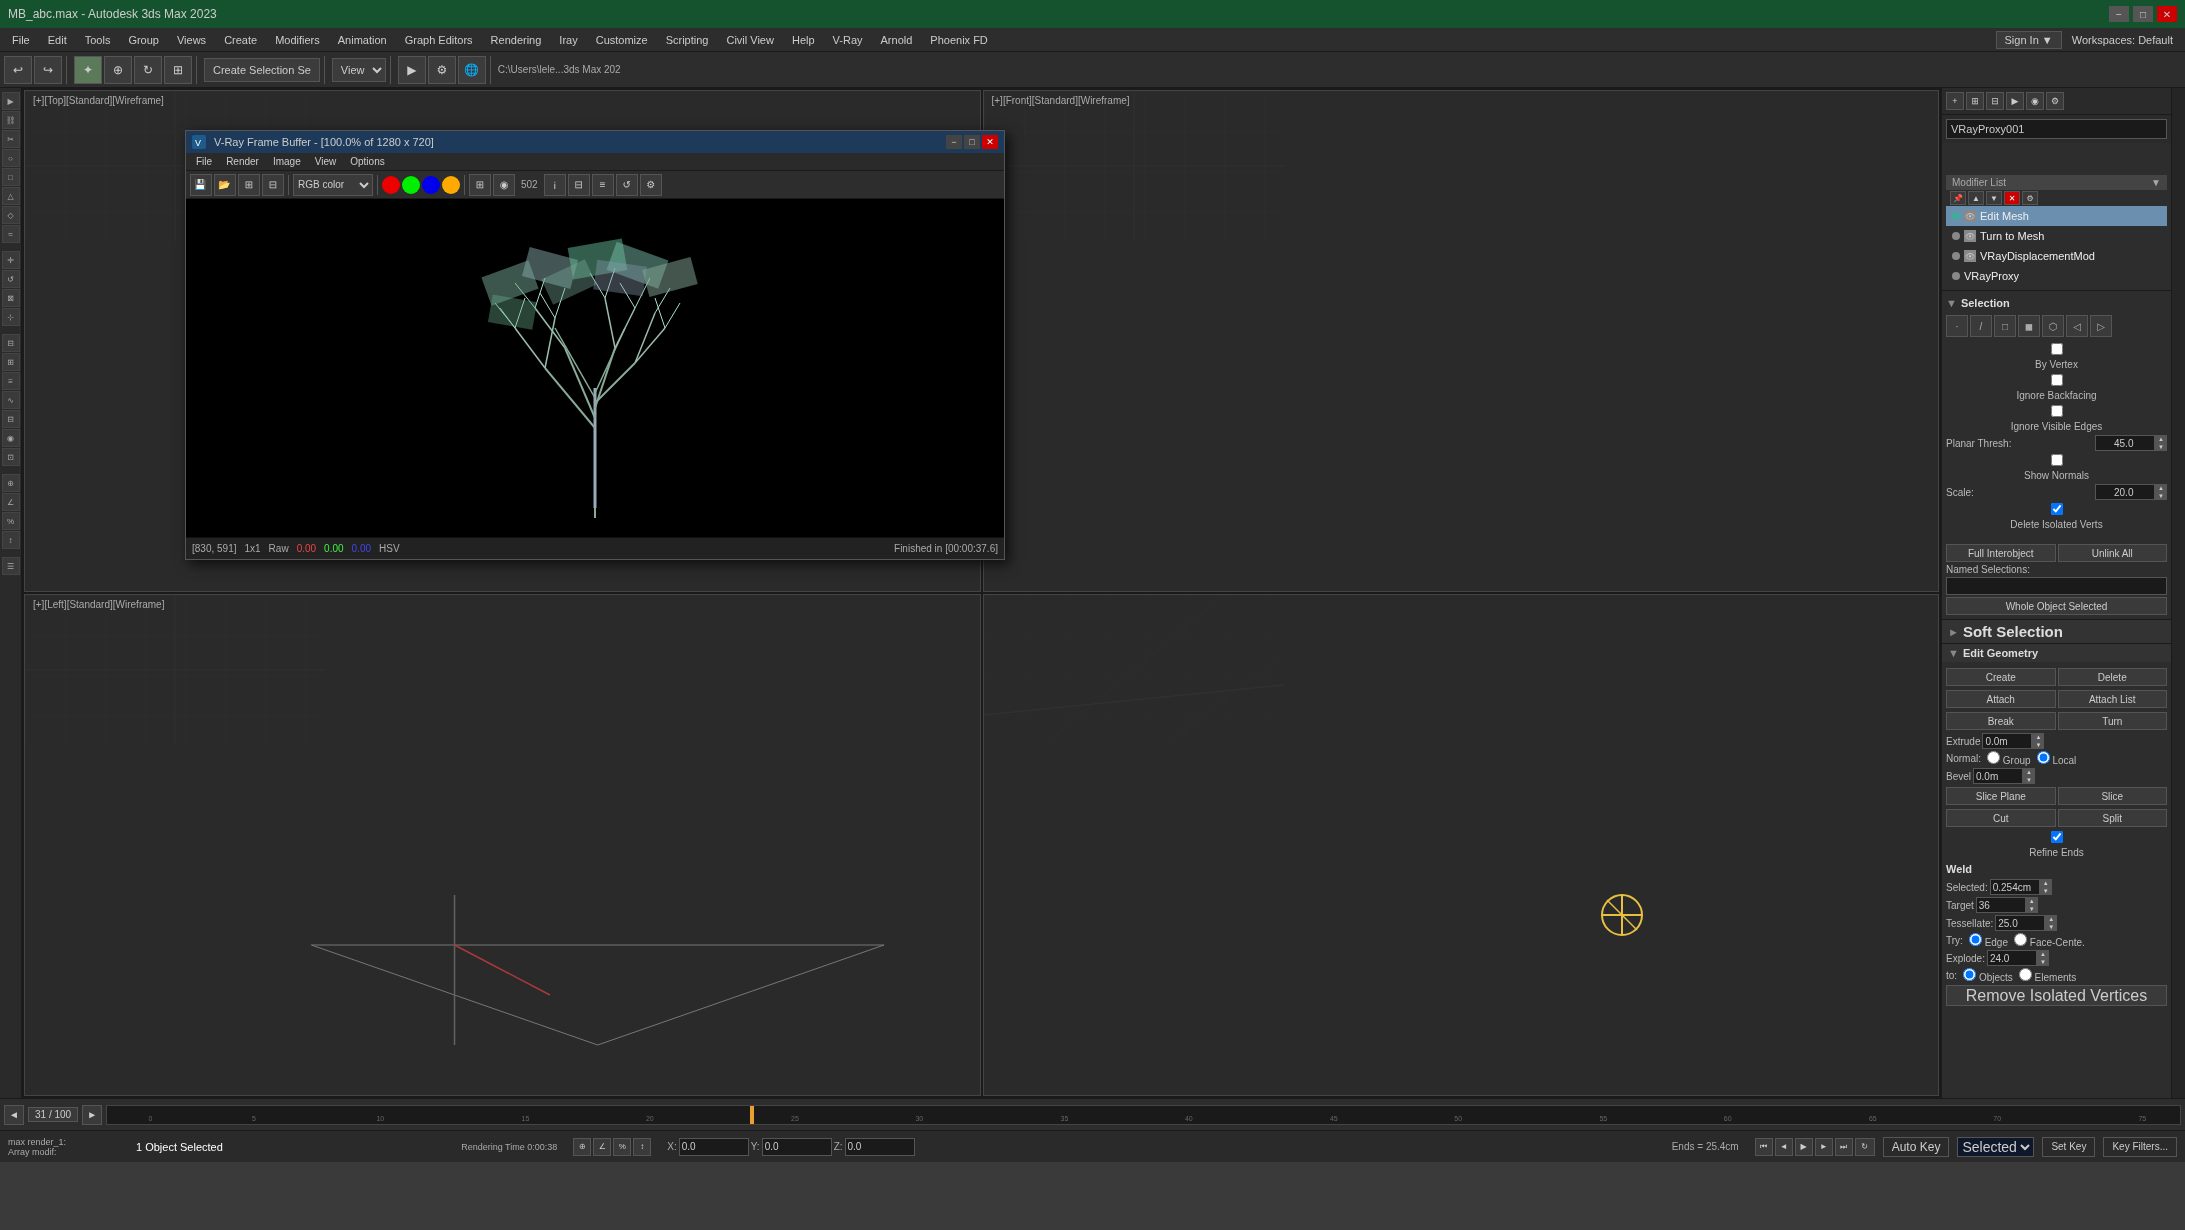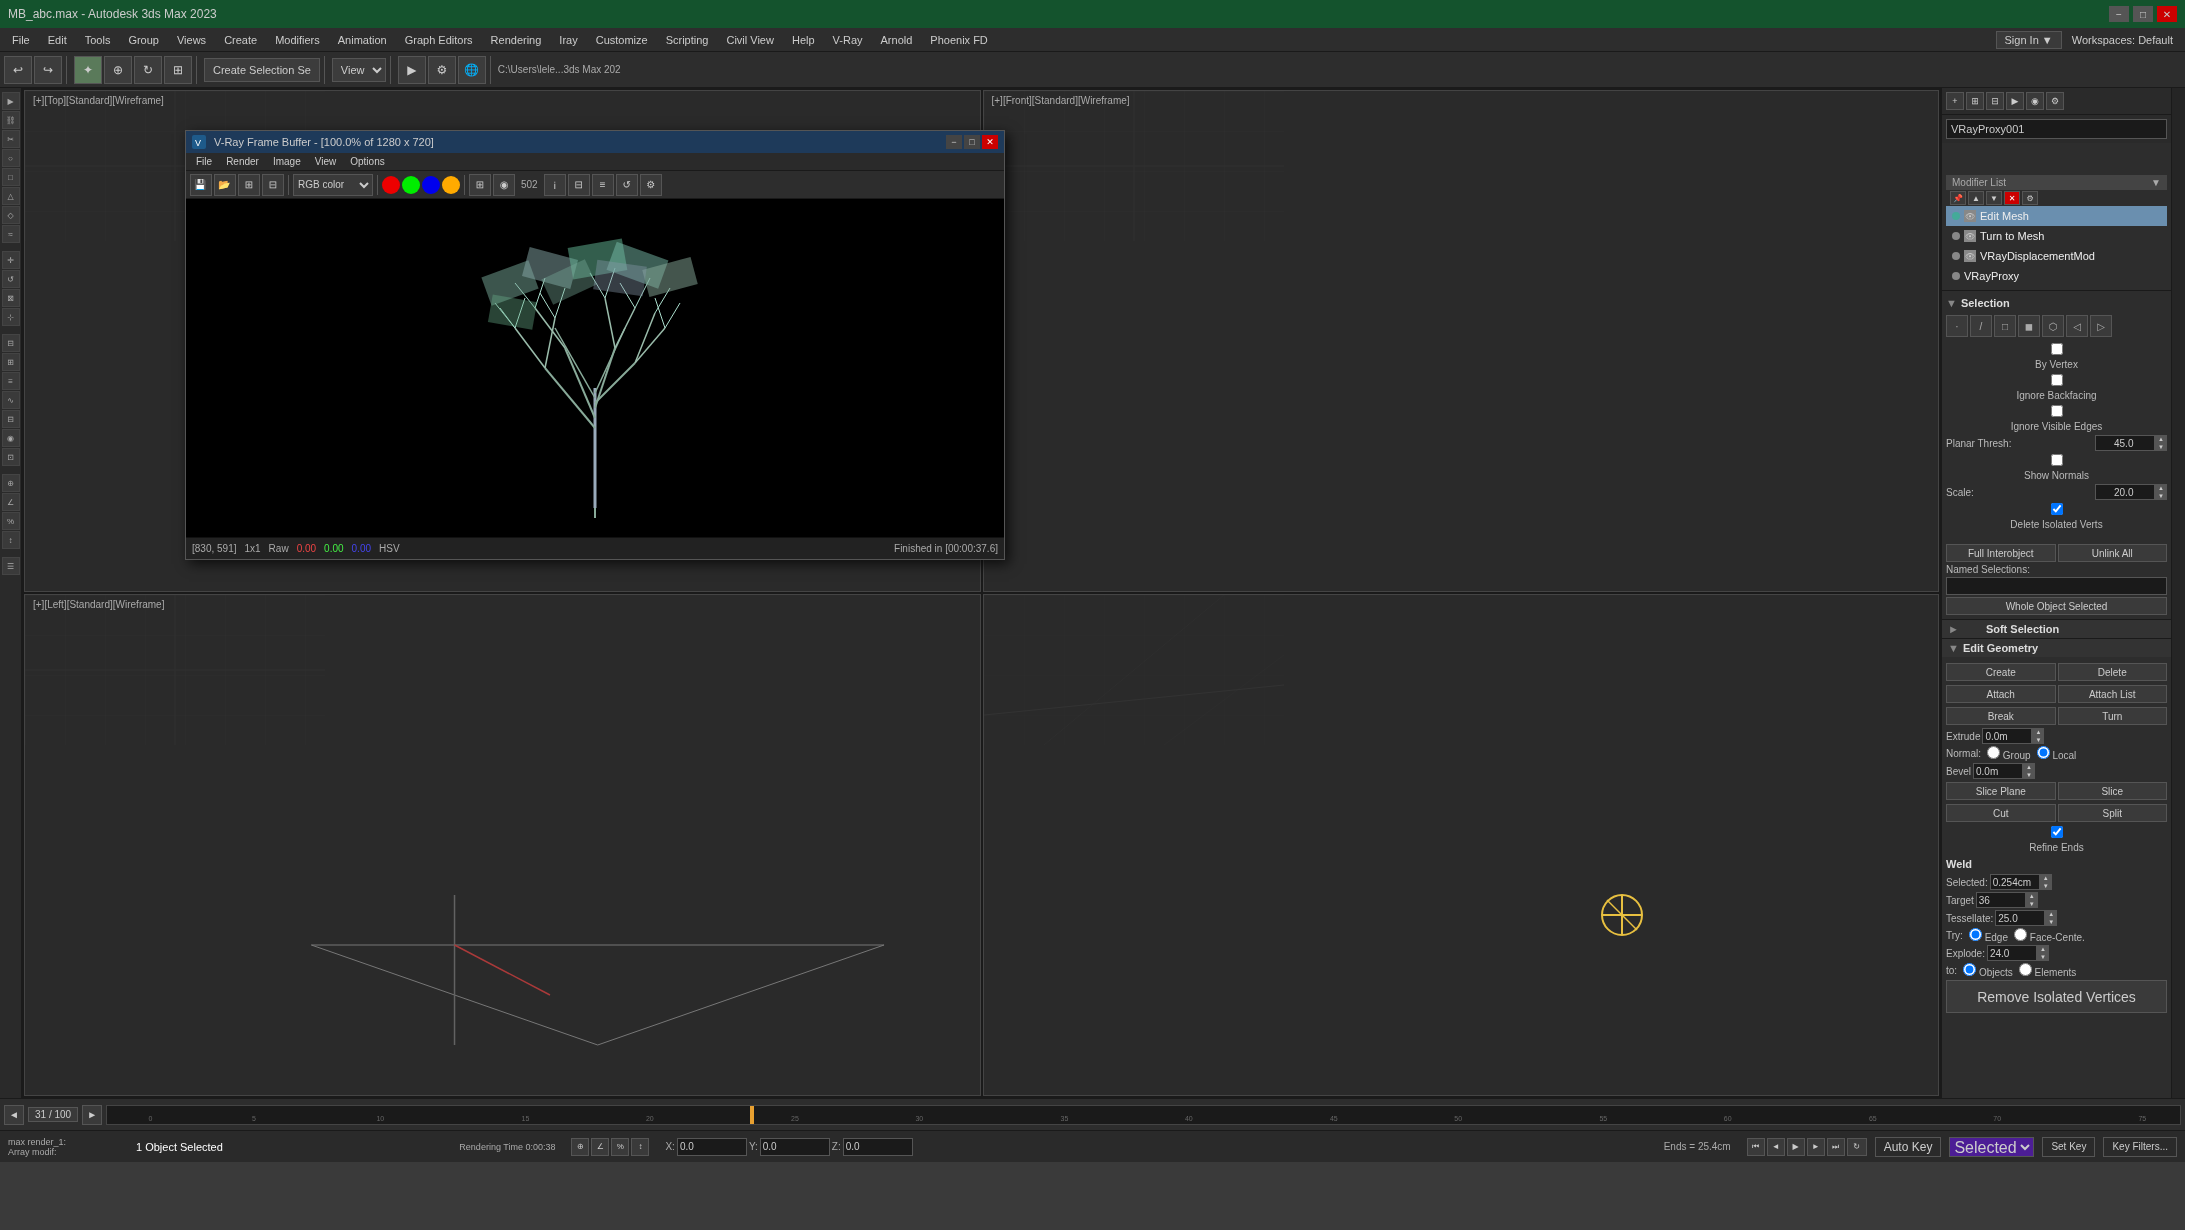--- a/index.html
+++ b/index.html
@@ -280,25 +280,25 @@
       height: 18px;
       background: #3a3a3a;
       border: 1px solid #555;
       color: #ccc;
       font-size: 10px;
       cursor: pointer;
       text-align: center;
       line-height: 18px;
     }
     .eg-full-btn {
-      width: 100%; height: 33px;
+      width: 100%; height: 21px;
       background: #3a3a3a;
       border: 1px solid #555;
       color: #ccc;
-      font-size: 14px;
+      font-size: 16px;
       cursor: pointer;
       margin: 1px 0;
     }
     .eg-param-row {
       display: flex;
       align-items: center;
       gap: 2px;
       padding: 1px 0;
       font-size: 10px;
       color: #bbb;
@@ -841,21 +841,21 @@
 
       
       <div class="named-sel-label">Named Selections:</div>
       <input type="text" class="named-sel-input" style="">
       <button class="whole-obj-btn">Whole Object Selected</button>
     </div>
 
     <div style="border-top:1px solid #1a1a1a;">
       <div class="soft-sel-header">
         <span style="margin-right:4px;color:#888;">►</span>
-        <span style="font-size:11px;font-weight:bold;color:#ddd;margin-left:23px;">Soft Selection</span>
+        <span style="font-size:15px;font-weight:bold;color:#ddd;">Soft Selection</span>
       </div>
     </div>
 
     <div style="border-top:1px solid #1a1a1a;">
       <div class="eg-header">
         <span style="margin-right:4px;color:#888;">▼</span>
         <span style="font-size:11px;font-weight:bold;color:#ddd;">Edit Geometry</span>
       </div>
 
       <div style="padding:4px;">
@@ -1227,20 +1227,20 @@
     <button style="width:18px;height:18px;background:#3a3a3a;border:1px solid #555;font-size:8px;color:#ccc;cursor:pointer;">⏮</button>
     <button style="width:18px;height:18px;background:#3a3a3a;border:1px solid #555;font-size:8px;color:#ccc;cursor:pointer;">◄</button>
     <button style="width:18px;height:18px;background:#3a3a3a;border:1px solid #555;font-size:8px;color:#ccc;cursor:pointer;">▶</button>
     <button style="width:18px;height:18px;background:#3a3a3a;border:1px solid #555;font-size:8px;color:#ccc;cursor:pointer;">►</button>
     <button style="width:18px;height:18px;background:#3a3a3a;border:1px solid #555;font-size:8px;color:#ccc;cursor:pointer;">⏭</button>
     <button style="width:20px;height:18px;background:#3a3a3a;border:1px solid #555;font-size:8px;color:#ccc;cursor:pointer;">↻</button>
   </div>
 
   <button style="padding:2px 8px;height:20px;background:#2a2a2a;border:1px solid #555;color:#ccc;font-size:12px;cursor:pointer;">Auto Key</button>
 
-  <select style="height:20px;background:#4c1d95;border:1px solid #555;color:#ccc;font-size:16px;">
+  <select style="height:20px;background:#0f172a;border:1px solid #555;color:#ccc;font-size:14px;">
     <option>Selected</option>
   </select>
 
   <button style="padding:2px 8px;height:20px;background:#2a2a2a;border:1px solid #555;color:#ccc;font-size:10px;cursor:pointer;">Set Key</button>
 
   <button style="padding:2px 8px;height:20px;background:#2a2a2a;border:1px solid #555;color:#ccc;font-size:10px;cursor:pointer;">Key Filters...</button>
 </div>
 
 </body></html>

